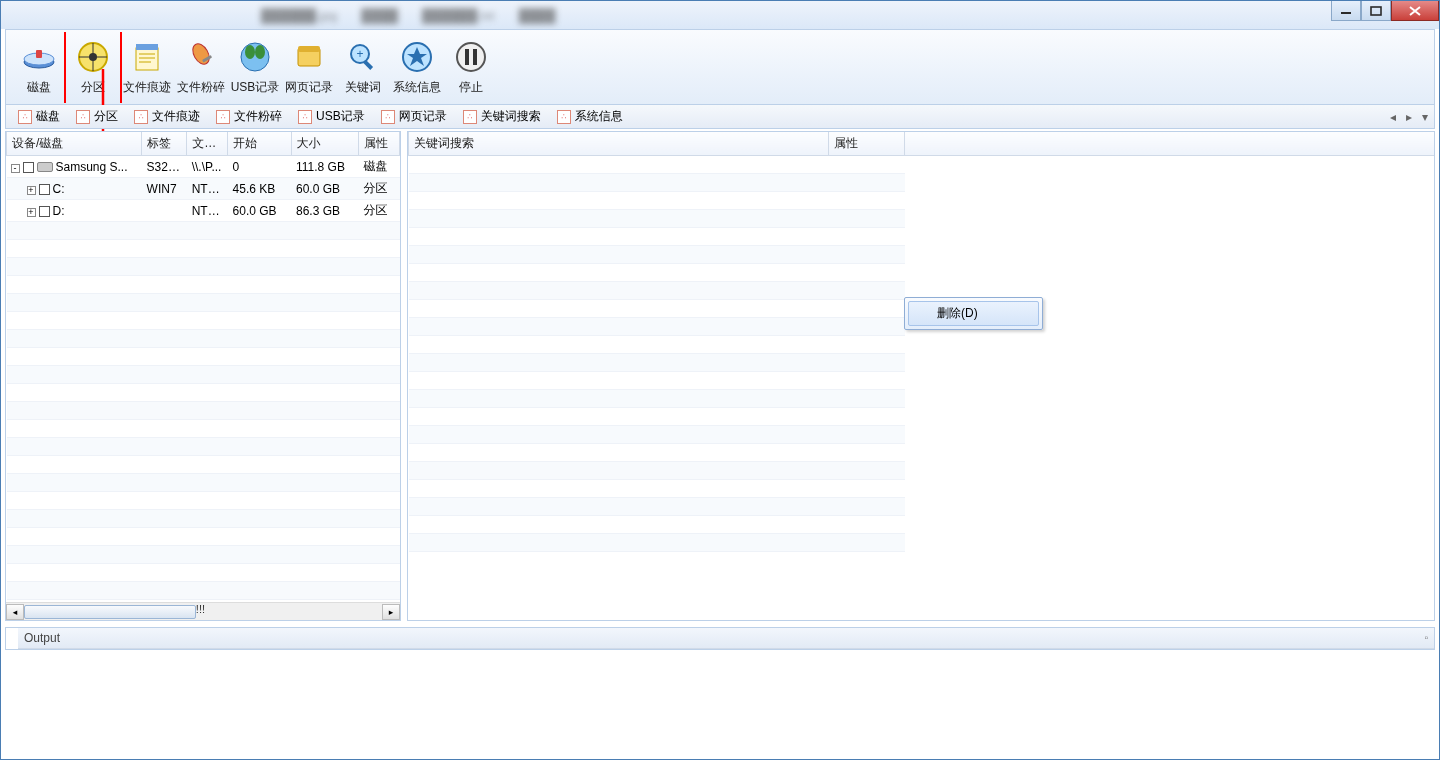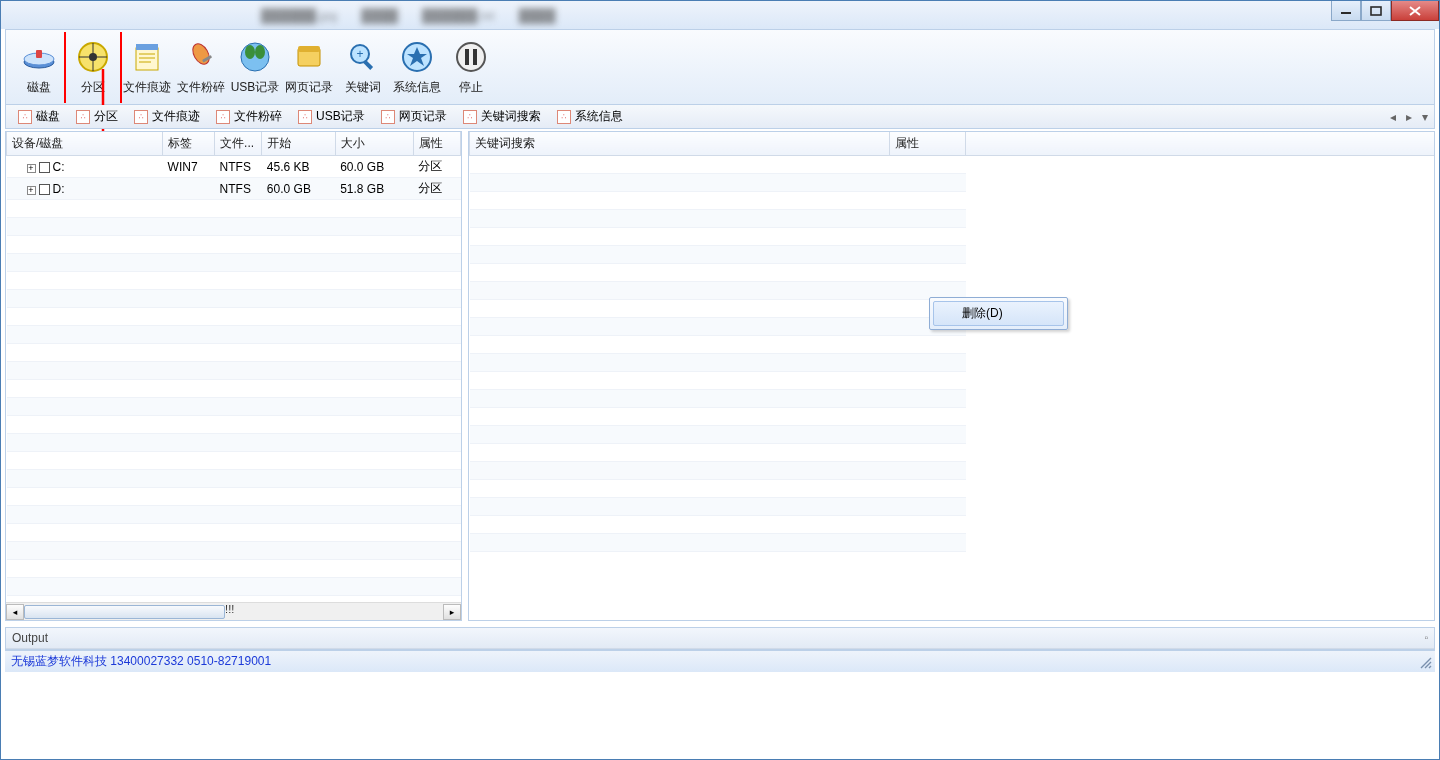--- a/index.html
+++ b/index.html
@@ -18,38 +18,38 @@
 .tbtn .ico{width:36px;height:36px;display:flex;align-items:center;justify-content:center;}
 .tbtn .lbl{font-size:12px;color:#222;}
 .highlight-box{position:absolute;border:2px solid red;border-bottom:none;border-top:none;top:0;bottom:-1px;left:-2px;right:-2px;}
 .subbar{height:24px;background:linear-gradient(#f5f8fc,#e5ecf6);border:1px solid #bcd0e8;border-top:none;display:flex;align-items:center;padding:0 4px;position:relative;}
 .sbtn{display:flex;align-items:center;gap:4px;padding:2px 8px;cursor:pointer;}
 .sbtn .sico{width:14px;height:14px;border:1px solid #d87;background:#fff;position:relative;font-size:8px;color:#d55;text-align:center;line-height:12px;}
 .navarrows{position:absolute;right:4px;display:flex;gap:6px;color:#666;}
 .navarrows span{cursor:pointer;padding:0 2px;}
 .midrow{display:flex;height:490px;gap:6px;margin-top:2px;}
 .pane{border:1px solid #bcd0e8;background:#fff;position:relative;overflow:hidden;}
-.pane.left{width:457px;}
+.pane.left{width:396px;}
 .pane.right{flex:1;}
 table{border-collapse:collapse;width:100%;table-layout:fixed;}
 th{background:linear-gradient(#fcfdff,#eef3fb);border:1px solid #d0dae8;border-top:none;text-align:left;padding:3px 5px;font-weight:normal;color:#222;white-space:nowrap;overflow:hidden;text-overflow:ellipsis;}
 td{border-bottom:1px solid #eef2f8;padding:2px 5px;height:18px;white-space:nowrap;overflow:hidden;text-overflow:ellipsis;}
 tbody tr:nth-child(even) td{background:#f7fafd;}
 .tree-exp{display:inline-block;width:9px;height:9px;border:1px solid #888;text-align:center;line-height:7px;font-size:9px;margin-right:3px;cursor:pointer;background:#fff;}
 .チェック{display:inline-block;width:11px;height:11px;border:1px solid #555;margin-right:3px;vertical-align:middle;background:#fff;}
 .hdd-ico{display:inline-block;width:16px;height:10px;background:#ccc;border:1px solid #888;border-radius:2px;vertical-align:middle;margin-right:3px;}
 .hscroll{position:absolute;bottom:0;left:0;right:0;height:18px;background:#f0f0f0;display:flex;align-items:center;border-top:1px solid #ddd;}
 .hscroll .arr{width:18px;height:16px;background:linear-gradient(#fdfdfd,#e0e0e0);border:1px solid #bbb;text-align:center;line-height:14px;font-size:9px;cursor:pointer;}
 .hscroll .track{flex:1;height:16px;position:relative;}
 .hscroll .thumb{position:absolute;left:0;width:48%;height:14px;top:1px;background:linear-gradient(#f8fafd,#d9e4f1);border:1px solid #9bb6d6;border-radius:2px;}
 .hscroll .pos{position:absolute;left:48%;top:-1px;font-size:11px;color:#333;}
 .ctxmenu{position:absolute;background:linear-gradient(#f9fbfe,#e4eefb);border:1px solid #8fadd5;box-shadow:2px 2px 3px rgba(0,0,0,.18);padding:3px;border-radius:2px;}
 .ctxmenu-item{padding:3px 60px 3px 28px;background:linear-gradient(#eaf2fd,#d5e5f9);border:1px solid #a7c4ea;border-radius:2px;cursor:pointer;}
 .output{margin-top:6px;border:1px solid #bcd0e8;}
-.output-title{background:linear-gradient(#f2f6fc,#e2eaf5);padding:3px 6px;color:#444;position:relative;border-bottom:1px solid #d0dae8;}
+.output-title{background:linear-gradient(#f2f6fc,#e2eaf5);padding:3px 6px;color:#444;position:relative;border-bottom:1px solid #d0dae8;margin-left:12px;}
 .output-pin{position:absolute;right:6px;top:4px;font-size:10px;color:#666;cursor:pointer;}
 .output-body{height:74px;background:#fff;position:relative;}
 .output-body table th{border-left:none;}
 .statusbar{height:22px;background:linear-gradient(#eef3fb,#dbe8f8);border-top:1px solid #bcd0e8;display:flex;align-items:center;padding:0 6px;color:#1b39d8;margin-top:0;position:relative;}
 .statusbar .grip{position:absolute;right:2px;bottom:2px;width:14px;height:14px;}
 .statusbar .grip svg{display:block;}
 .annot-arrow{position:absolute;top:40px;left:94px;pointer-events:none;}
 </style>
 </head>
 <body>
@@ -235,33 +235,41 @@
             <th>设备/磁盘</th>
             <th>标签</th>
             <th>文件...</th>
             <th>开始</th>
             <th>大小</th>
             <th>属性</th>
           </tr>
             </thead>
           <tbody id="left-body">
               <tr>
+                <td style="padding-left: 4px;"><span class="tree-exp">-</span><span class="チェック"></span><span class="hdd-ico"></span><span>Samsung S...</span></td>
+                <td>S32K...</td>
+                <td>\\.\P...</td>
+                <td>0</td>
+                <td>111.8 GB</td>
+                <td>磁盘</td>
+              </tr>
+              <tr>
                 <td style="padding-left: 20px;"><span class="tree-exp">+</span><span class="チェック"></span><span>C:</span></td>
                 <td>WIN7</td>
                 <td>NTFS</td>
                 <td>45.6 KB</td>
                 <td>60.0 GB</td>
                 <td>分区</td>
               </tr>
               <tr>
                 <td style="padding-left: 20px;"><span class="tree-exp">+</span><span class="チェック"></span><span>D:</span></td>
                 <td></td>
                 <td>NTFS</td>
                 <td>60.0 GB</td>
-                <td>51.8 GB</td>
+                <td>86.3 GB</td>
                 <td>分区</td>
               </tr>
               <tr>
                 <td></td>
                 <td></td>
                 <td></td>
                 <td></td>
                 <td></td>
                 <td></td>
               </tr>
@@ -565,35 +573,27 @@
                 <td></td>
                 <td style="background: rgb(255, 255, 255); border-bottom: none;"></td>
               </tr>
               <tr>
                 <td></td>
                 <td></td>
                 <td style="background: rgb(255, 255, 255); border-bottom: none;"></td>
               </tr>
             </tbody>
         </table>
-        <div class="ctxmenu" style="left:460px;top:165px">
+        <div class="ctxmenu" style="left:496px;top:165px">
           <div class="ctxmenu-item"><span>删除(D)</span></div>
         </div>
       </div>
     </div>
 
     <div class="output">
       <div class="output-title">
         <span>Output</span>
         <span class="output-pin">▫</span>
       </div>
     </div>
 
-    <div class="statusbar">
-      <span>无锡蓝梦软件科技 13400027332  0510-82719001</span>
-      <span class="grip">
-        <svg width="14" height="14">
-            <path d="M12 2 L2 12 M12 6 L6 12 M12 10 L10 12" stroke="#7a90ad" stroke-width="1.4"></path>
-          </svg>
-      </span>
-    </div>
   </div>
 </div>
 
 </body></html>

